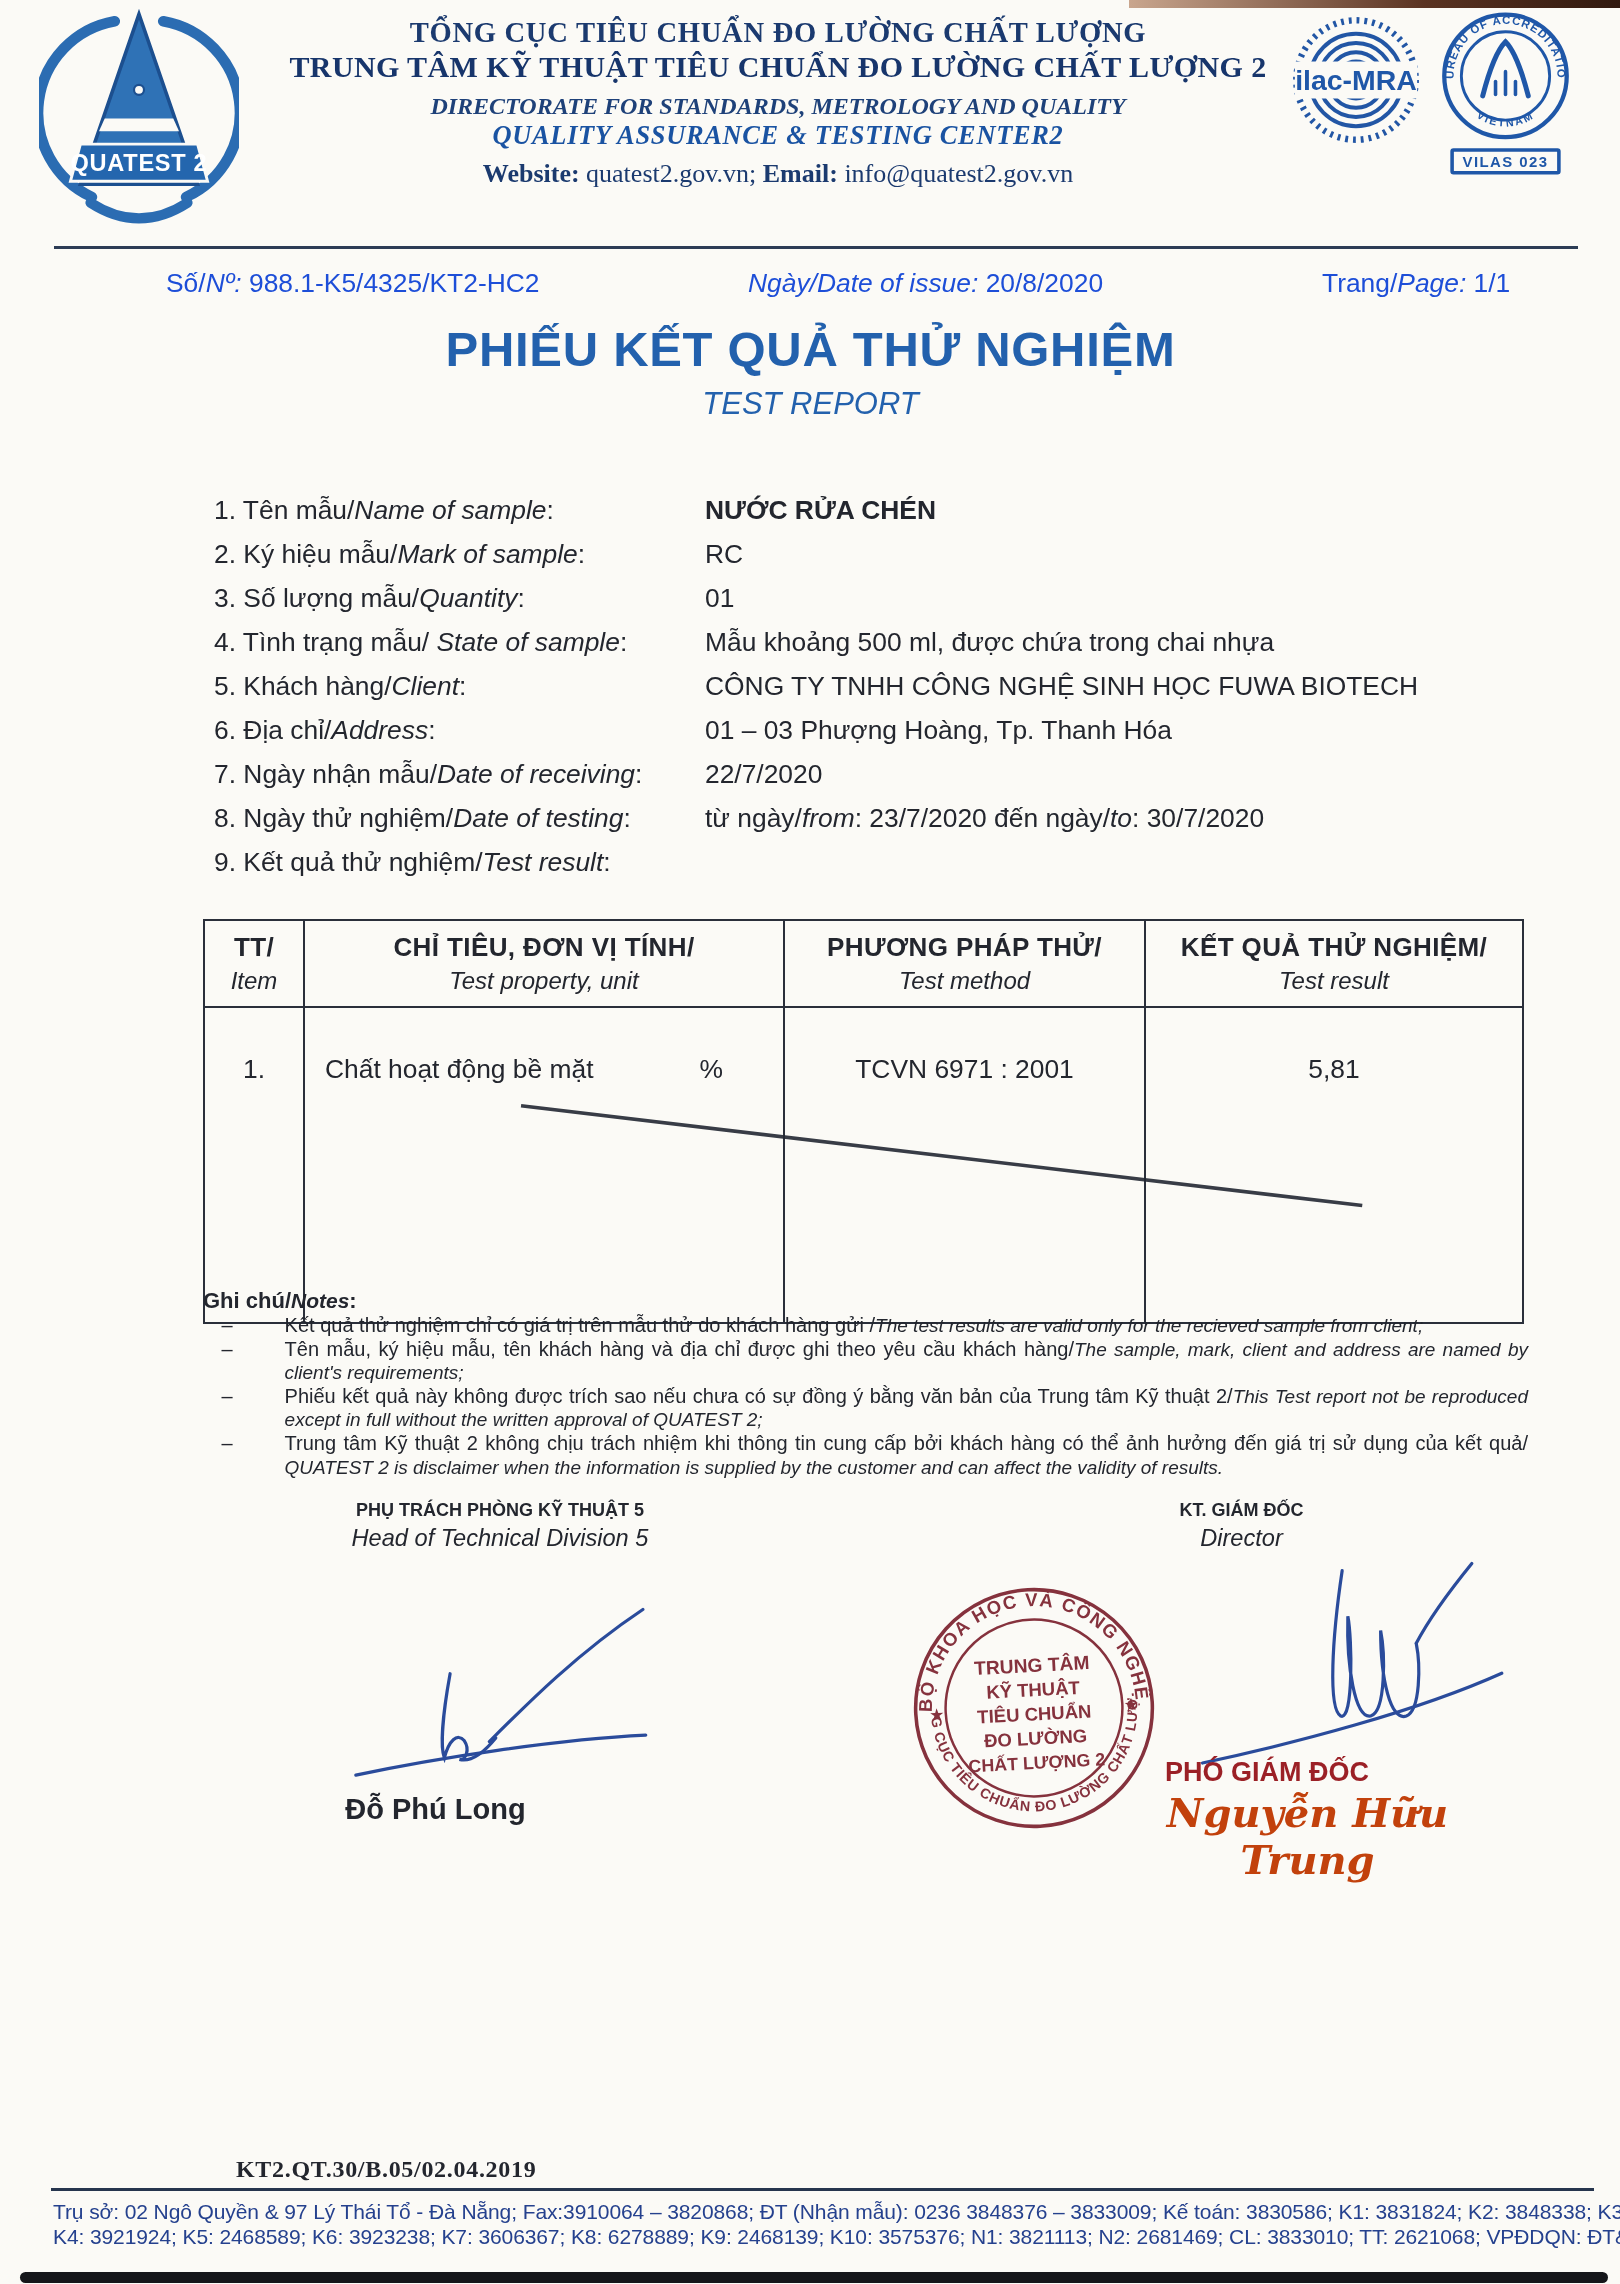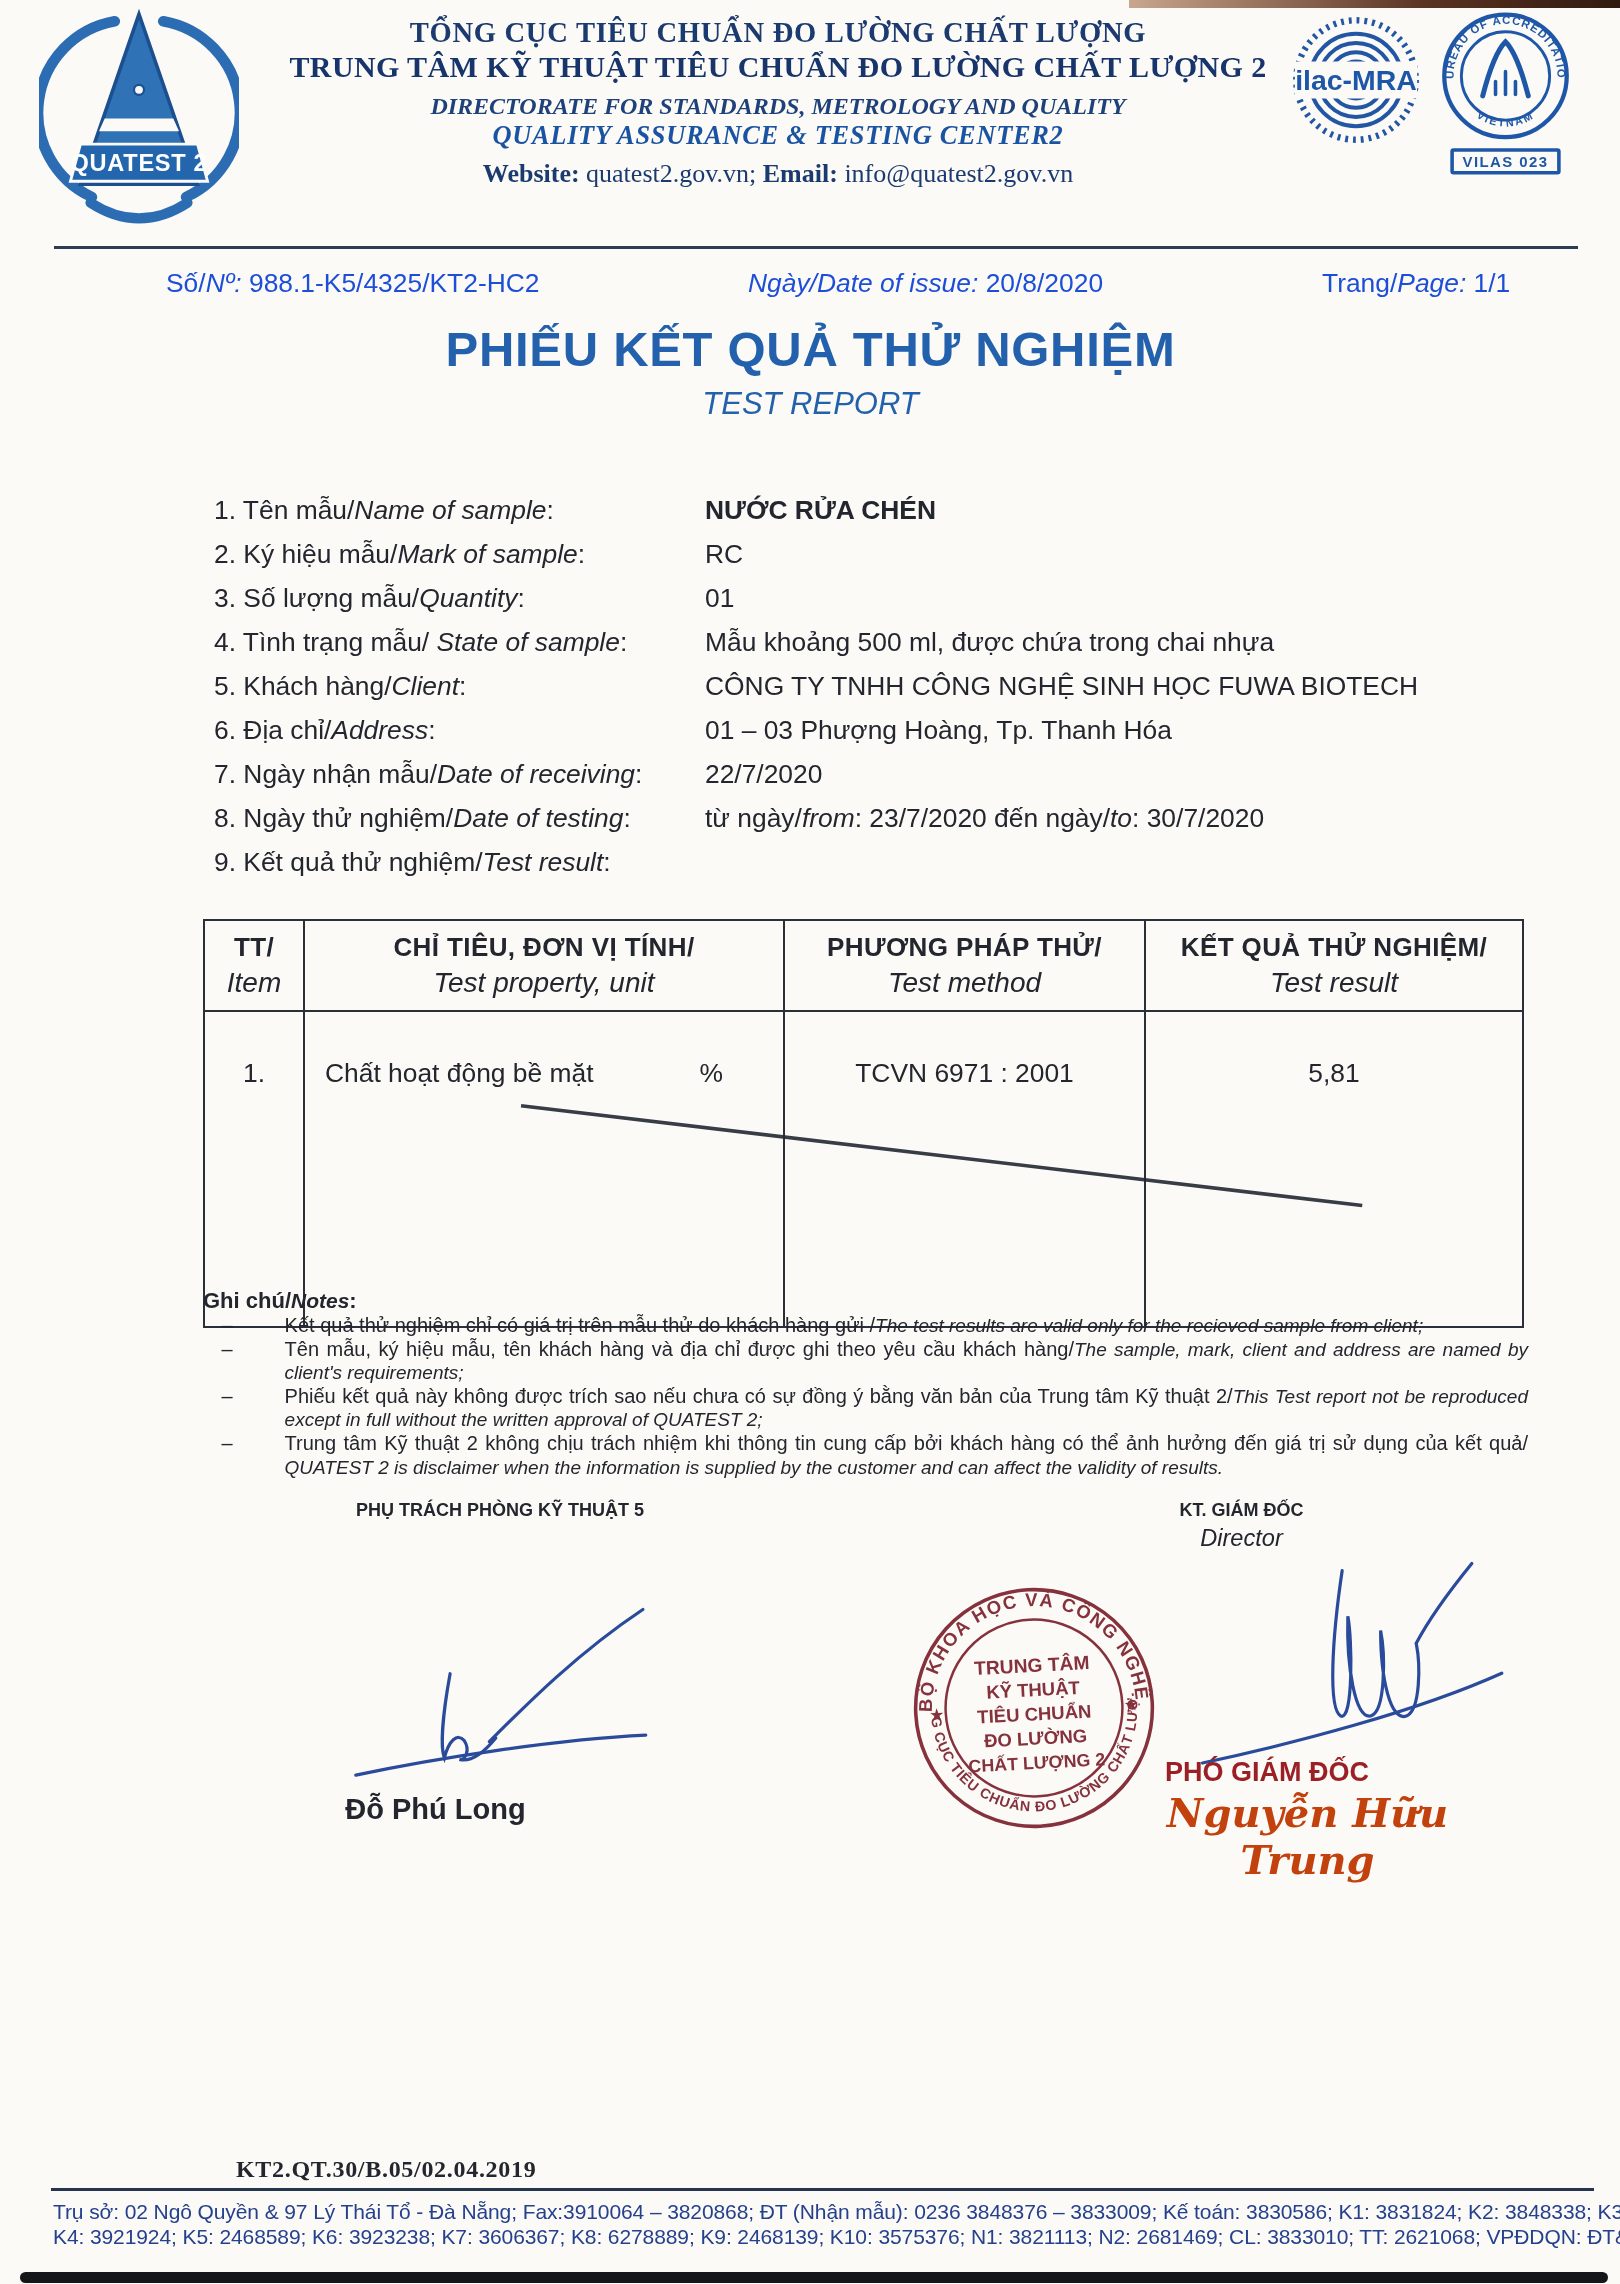--- a/index.html
+++ b/index.html
@@ -39,21 +39,21 @@
   .info-label{width:491px;flex-shrink:0;}
   .info-value{flex:1;}
 
   
   .result-table{position:absolute;left:203px;top:919px;width:1319px;border-collapse:collapse;table-layout:fixed;}
   .result-table col.c1{width:100px}.result-table col.c2{width:480px}
   .result-table col.c3{width:361px}.result-table col.c4{width:378px}
   .result-table th,.result-table td{border:2.9px solid #2a2f3a;}
   .result-table th{padding:11.4px 4.3px;text-align:center;vertical-align:middle;}
   .th-vi{font-size:26px;font-weight:600;letter-spacing:0.4px;}
-  .th-en{font-size:28px;font-style:italic;font-weight:400;margin-top:3.6px;}
+  .th-en{font-size:24px;font-style:italic;font-weight:400;margin-top:3.6px;}
   .result-table td{height:267px;vertical-align:top;padding-top:46px;font-size:26.4px;}
   .td-tt,.td-method,.td-result{text-align:center;}
   .td-prop{padding-left:20px;padding-right:60px;}
   .td-prop .cellwrap{display:flex;justify-content:space-between;}
   .strike{position:absolute;left:203px;top:919px;pointer-events:none;}
 
   
   .notes{position:absolute;left:203px;top:1288px;width:1325px;}
   .notes-title{font-size:22px;font-weight:700;}
   .notes-title .it{font-size:21px;}
@@ -269,20 +269,21 @@
         </div>
         <div class="note-row">
           <span class="note-dash">–</span>
           <span class="note-text"><span>Trung tâm Kỹ thuật 2 không chịu trách nhiệm khi thông tin cung cấp bởi khách hàng có thể ảnh hưởng đến giá trị sử dụng của kết quả/ </span><span class="it">QUATEST 2 is disclaimer when the information is supplied by the customer and can affect the validity of results.</span></span>
         </div>
       </div>
   </div>
 
   <div class="sig-block sig-left">
     <div class="sig-title">PHỤ TRÁCH PHÒNG KỸ THUẬT 5</div>
+    <div class="sig-sub">Head of Technical Division 5</div>
   </div>
   <svg class="sig-svg" style="left:343px;top:1588px" width="307" height="200" viewBox="0 0 430 280">
     <g fill="none" stroke="#2a4b9b" stroke-width="4.5" stroke-linecap="round">
       <path d="M 150,120 C 140,175 136,222 142,238 C 148,214 160,202 170,214 C 178,226 172,242 163,240 C 178,244 196,232 214,210"></path>
       <path d="M 205,215 C 260,160 330,90 420,30"></path>
       <path d="M 18,262 C 130,238 300,212 424,206"></path>
     </g>
   </svg>
   <div class="sig-name-left">Đỗ Phú Long</div>
 

